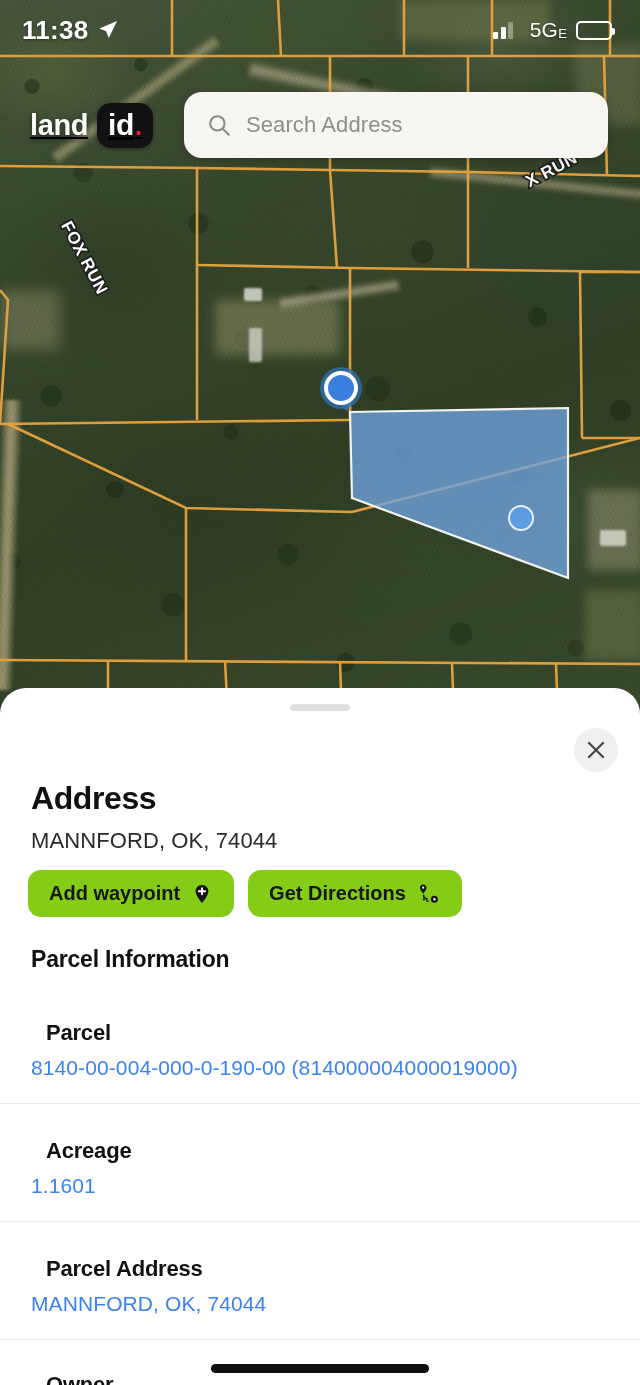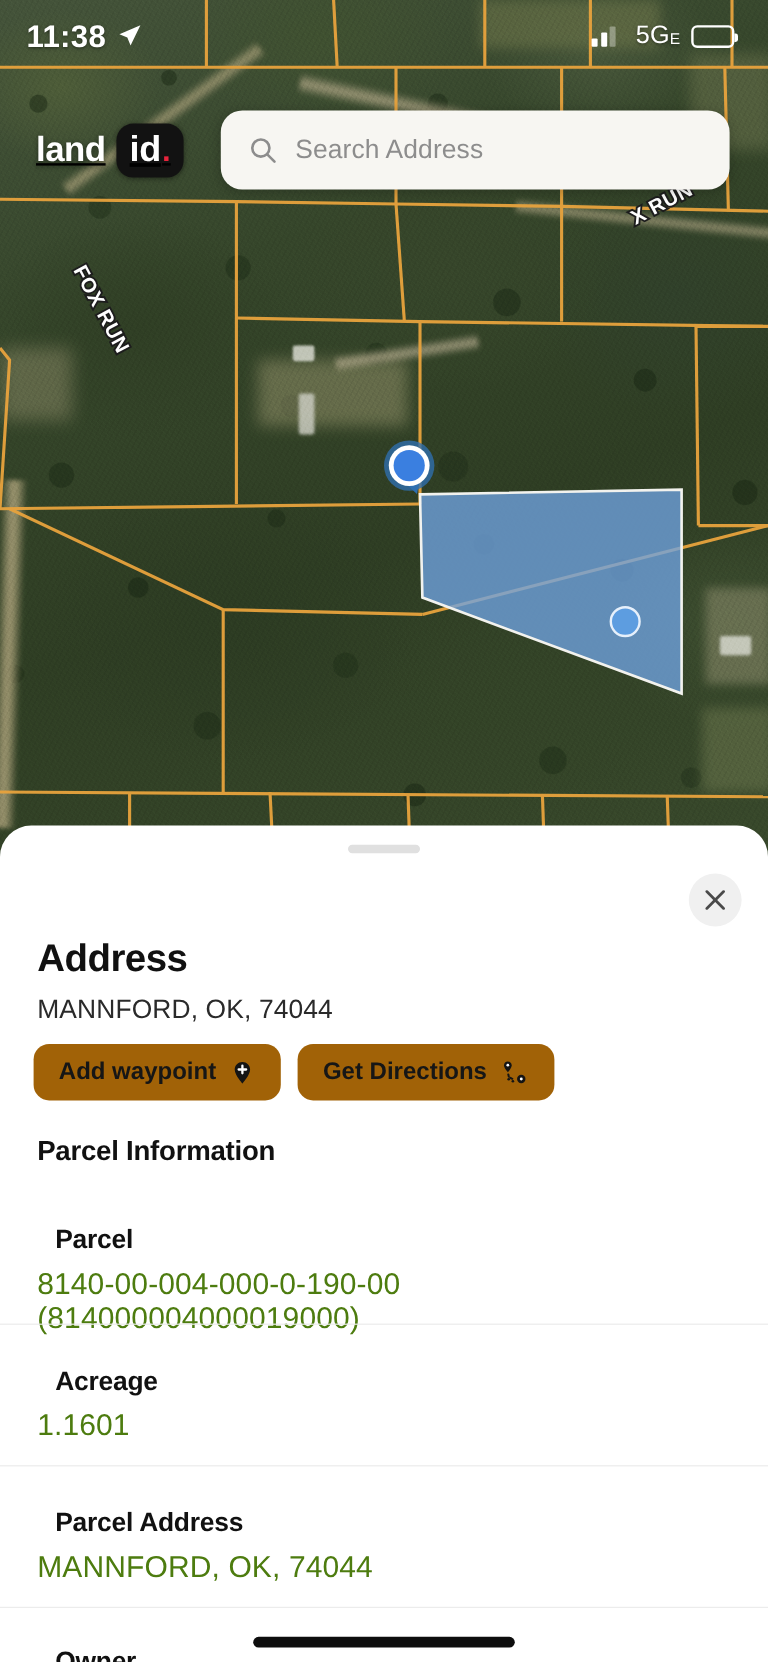--- a/index.html
+++ b/index.html
@@ -274,34 +274,34 @@
   }
   #address-sub {
     position: absolute; left: 31px; top: 140px;
     font-size: 22px; color: #2a2a2a; letter-spacing: .1px;
   }
   #action-row {
     position: absolute; left: 28px; top: 182px;
     display: flex; gap: 14px;
   }
   .pill {
-    background: #a16207;
+    background: #84cc16;
     border-radius: 13px;
     height: 47px;
     padding: 0 21px;
     display:flex; align-items:center; gap: 11px;
     font-size: 20px; font-weight: 700; color: #161616;
   }
   #parcel-info-title {
     position: absolute; left: 31px; top: 258px;
     font-size: 23px; font-weight: 800; color:#111; letter-spacing:-.2px;
   }
   .field-block { position: absolute; left: 31px; width: 578px; }
   .field-label { font-size: 22px; font-weight: 800; color:#111; letter-spacing:-.2px;margin-left:15px; }
-  .field-value { font-size: 25px; color:#4d7c0f; margin-top: 10px; letter-spacing:.1px; }
+  .field-value { font-size: 21px; color:#3b82f6; margin-top: 10px; letter-spacing:.1px; }
   .divider { position:absolute; left:0; width: 640px; height:1px; background:#ececec; }
 
   #block-parcel  { top: 332px; }
   #divider-1     { top: 415px; }
   #block-acreage { top: 450px; }
   #divider-2     { top: 533px; }
   #block-paddr   { top: 568px; }
   #divider-3     { top: 651px; }
   #block-owner   { top: 684px; }
 

